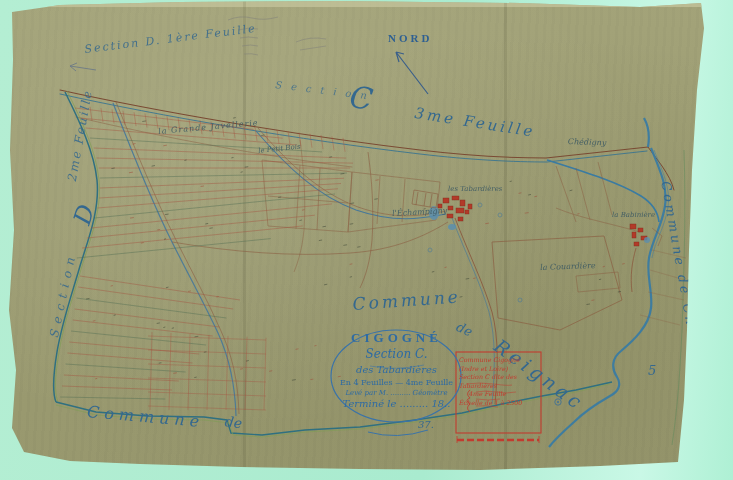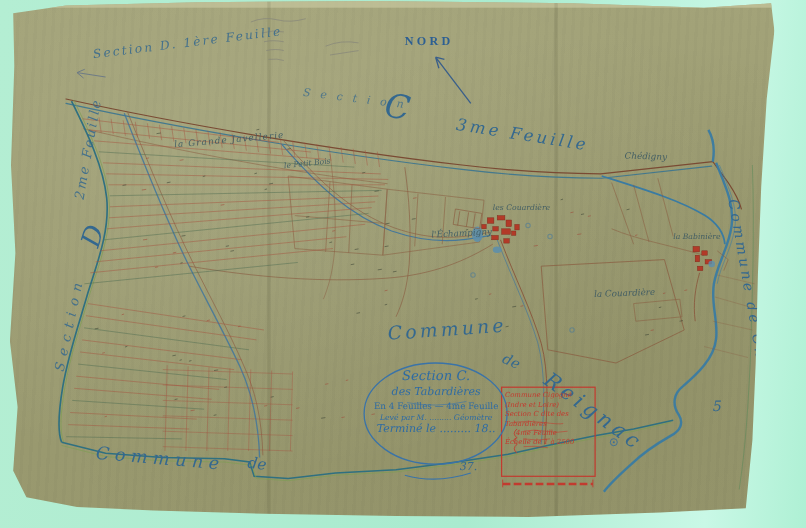--- a/index.html
+++ b/index.html
@@ -294,21 +294,21 @@
           <line x1="337.7366255144033" y1="376.8562242798354" x2="340.8173353909465" y2="376.25622427983535" stroke="#a04a38" stroke-width="0.6" opacity="0.85"></line>
           <line x1="295.52880658436214" y1="349.3942901234568" x2="298.4945301783265" y2="348.7942901234568" stroke="#a04a38" stroke-width="0.6" opacity="0.85"></line>
           <line x1="269.12345679012344" y1="371.31507201646093" x2="272.2622599451303" y2="370.7150720164609" stroke="#a04a38" stroke-width="0.6" opacity="0.85"></line>
           <line x1="310.37242798353907" y1="379.6556069958848" x2="313.35509259259254" y2="379.0556069958848" stroke="#a04a38" stroke-width="0.6" opacity="0.85"></line>
           <line x1="240.0164609053498" y1="369.2307098765432" x2="242.9335219478738" y2="368.63070987654316" stroke="#a04a38" stroke-width="0.6" opacity="0.85"></line>
           <line x1="314.35185185185185" y1="345.96630658436214" x2="316.5284122085048" y2="345.3663065843621" stroke="#a04a38" stroke-width="0.6" opacity="0.85"></line>
           <line x1="291.8971193415638" y1="380.23276748971193" x2="295.8187757201646" y2="379.6327674897119" stroke="#3b4334" stroke-width="0.6" opacity="0.85"></line>
         </g>
   </svg>
 
-  <div class="lbl caps" style="left:368px;top:33px;font-size:11px;letter-spacing:3px;color:#2d5f92;font-family:Liberation Serif, serif;">NORD</div>
+  <div class="lbl caps" style="left:388px;top:33px;font-size:11px;letter-spacing:3px;color:#2d5f92;font-family:Liberation Serif, serif;">NORD</div>
 
   <div class="lbl" style="left:84px;top:44px;font-size:11px;letter-spacing:2px;transform:rotate(-7deg);opacity:.85;">Section D. 1ère Feuille</div>
 
   <div class="lbl" style="left:276px;top:80px;font-size:10px;letter-spacing:9px;transform:rotate(7deg);opacity:.75;">Section</div>
   <div class="lbl" style="left:352px;top:82px;font-size:30px;transform:rotate(8deg);">C</div>
   <div class="lbl" style="left:416px;top:106px;font-size:15px;letter-spacing:3px;transform:rotate(9deg);">3me Feuille</div>
 
   <div class="lbl" style="left:48px;top:336px;font-size:12px;letter-spacing:6px;transform:rotate(-78deg);opacity:.85;">Section</div>
   <div class="lbl" style="left:70px;top:220px;font-size:24px;transform:rotate(-72deg);">D</div>
   <div class="lbl" style="left:66px;top:180px;font-size:12px;letter-spacing:2px;transform:rotate(-80deg);opacity:.85;">2me Feuille</div>
@@ -320,28 +320,29 @@
   <div class="lbl" style="left:460px;top:320px;font-size:13px;transform:rotate(25deg);">de</div>
   <div class="lbl" style="left:502px;top:336px;font-size:19px;letter-spacing:4px;transform:rotate(36deg);">Reignac</div>
 
   <div class="lbl" style="left:672px;top:180px;font-size:13px;letter-spacing:3px;transform:rotate(80deg);">Commune de Chédigny</div>
 
   <div class="lbl place" style="left:568px;top:138px;font-size:8px;transform:rotate(2deg);">Chédigny</div>
 
   <div class="lbl place" style="left:158px;top:128px;font-size:8px;letter-spacing:1px;transform:rotate(-5deg);">la Grande Javellerie</div>
   <div class="lbl place" style="left:258px;top:148px;font-size:7px;transform:rotate(-6deg);">le Petit Bois</div>
   <div class="lbl place" style="left:392px;top:210px;font-size:8px;transform:rotate(-3deg);">l'Échampigny</div>
-  <div class="lbl place" style="left:448px;top:186px;font-size:7px;">les Couardière</div>
+  <div class="lbl place" style="left:448px;top:186px;font-size:7px;">les Tabardières</div>
   <div class="lbl place" style="left:540px;top:264px;font-size:8px;transform:rotate(-2deg);">la Couardière</div>
   <div class="lbl place" style="left:612px;top:212px;font-size:7px;">la Babinière</div>
 
   <div class="lbl" style="left:648px;top:364px;font-size:13px;">5</div>
   <div class="lbl" style="left:390px;top:420px;font-size:10px;margin-left:28px;">37.</div>
 
   <div id="cartouche-text">
+    <div class="caps" style="font-size:13px;letter-spacing:4px;">CIGOGNÉ</div>
     <div style="font-style:italic;font-size:12px;margin-top:4px;">Section C.</div>
     <div style="font-style:italic;font-size:10px;margin-top:5px;text-align:center;">des Tabardières</div>
     <div style="font-size:8px;margin-top:4px;">En 4 Feuilles — 4me Feuille</div>
     <div style="font-style:italic;font-size:7px;margin-top:3px;">Levé par M. ......... Géomètre</div>
     <div style="font-style:italic;font-size:10px;margin-top:2px;">Terminé le ......... 18..</div>
   </div>
 
   <div id="legend-text">
     <div>Commune Cigogné (Indre et Loire)</div>
     <div>Section C dite des Tabardières</div>

